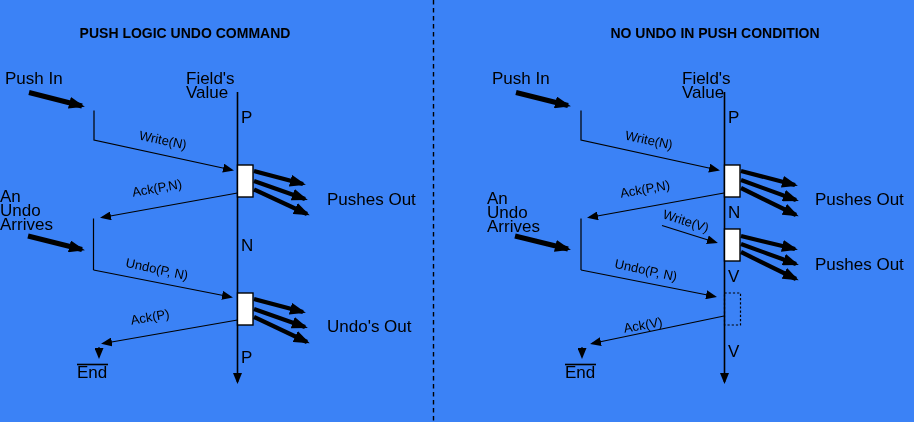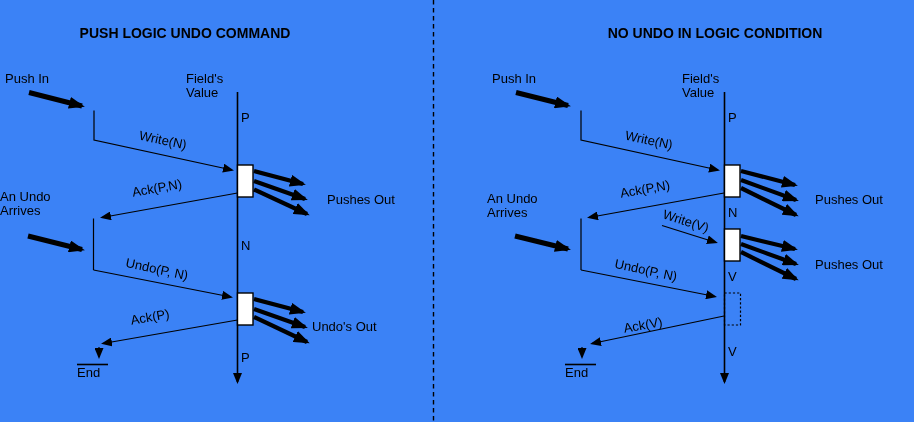--- a/index.html
+++ b/index.html
@@ -7,21 +7,21 @@
     position:relative;
     width:914px;height:422px;
     background:#3b82f6;
     font-family:"Liberation Sans","DejaVu Sans",sans-serif;
     color:#000;
     overflow:hidden;
   }
   .stage svg{position:absolute;left:0;top:0;}
   .lbl{
     position:absolute;
-    font-size:13px;
+    font-size:17px;
     line-height:14px;
     white-space:pre-line;
     color:#000;
   }
   .title{
     position:absolute;
     font-size:14px;
     font-weight:bold;
     line-height:20px;
     text-align:center;
@@ -132,31 +132,31 @@
     <div>PUSH LOGIC UNDO COMMAND</div>
   </div>
 
   <div class="lbl" style="left:5px;top:72px;">Push In</div>
   <div class="lbl ctr" style="left:186px;top:72px;width:70px;">Field's Value</div>
   <div class="lbl" style="left:241px;top:111px;">P</div>
   <div class="lbl ctr" style="left:0px;top:190px;width:60px;">An Undo
 Arrives</div>
   <div class="lbl" style="left:327px;top:193px;">Pushes Out</div>
   <div class="lbl" style="left:241px;top:239px;">N</div>
-  <div class="lbl" style="left:312px;top:320px;">Undo's Out</div>
+  <div class="lbl" style="left:327px;top:320px;">Undo's Out</div>
   <div class="lbl" style="left:241px;top:351px;">P</div>
   <div class="lbl ctr" style="left:77px;top:366px;width:31px;">End</div>
 
   <div class="msg rot12" style="left:163px;top:140px;">Write(N)</div>
   <div class="msg rotm10" style="left:157px;top:188px;">Ack(P,N)</div>
   <div class="msg rot12" style="left:157px;top:269px;">Undo(P, N)</div>
   <div class="msg rotm10" style="left:150px;top:317px;">Ack(P)</div>
 
   <div class="title" style="left:520px;top:3px;width:390px;">
-    <div>NO UNDO IN LOGIC CONDITION</div>
+    <div>NO UNDO IN PUSH CONDITION</div>
   </div>
 
   <div class="lbl" style="left:492px;top:72px;">Push In</div>
   <div class="lbl ctr" style="left:682px;top:72px;width:70px;">Field's Value</div>
   <div class="lbl" style="left:728px;top:111px;">P</div>
   <div class="lbl ctr" style="left:487px;top:192px;width:60px;">An Undo
 Arrives</div>
   <div class="lbl" style="left:815px;top:193px;">Pushes Out</div>
   <div class="lbl" style="left:728px;top:206px;">N</div>
   <div class="lbl" style="left:815px;top:258px;">Pushes Out</div>

